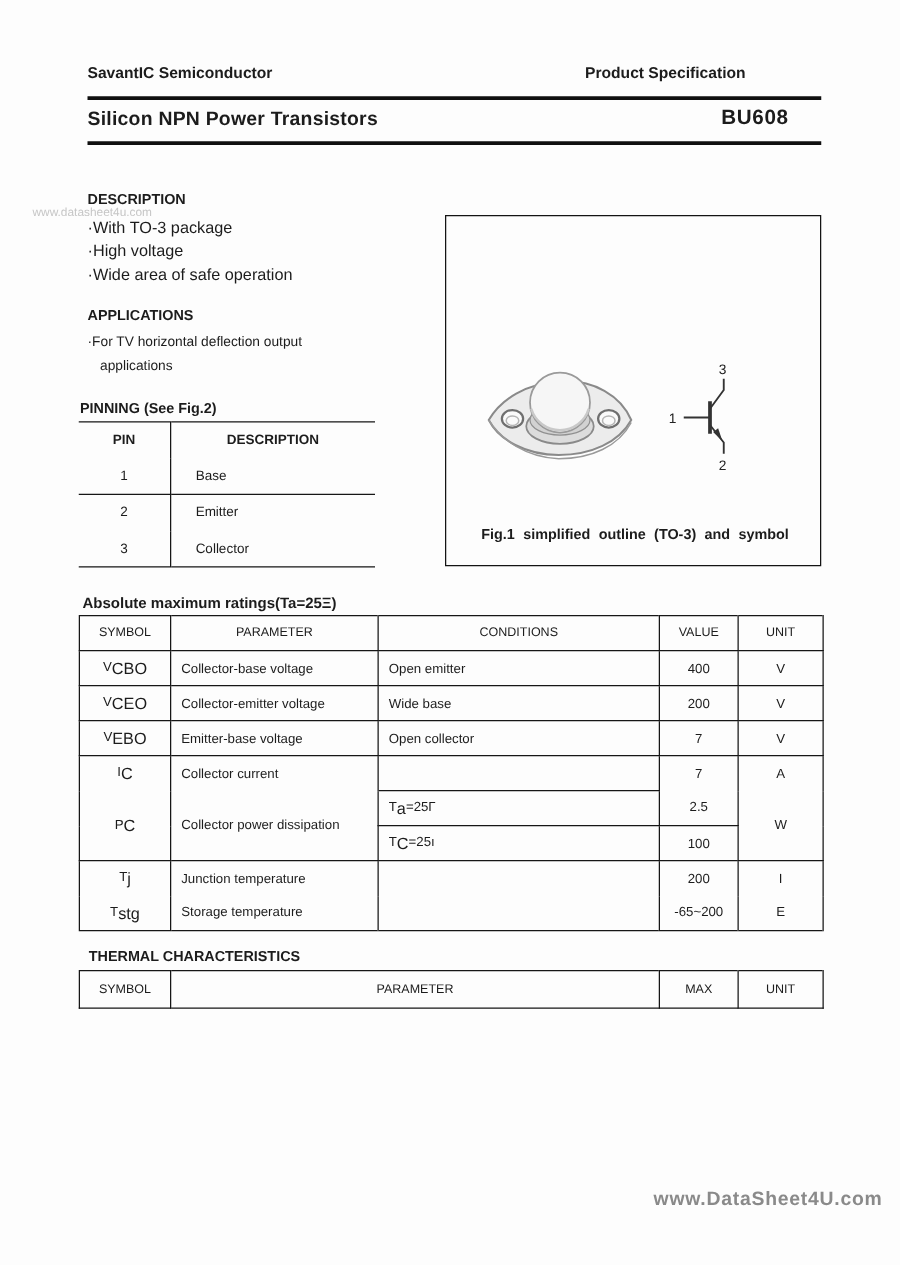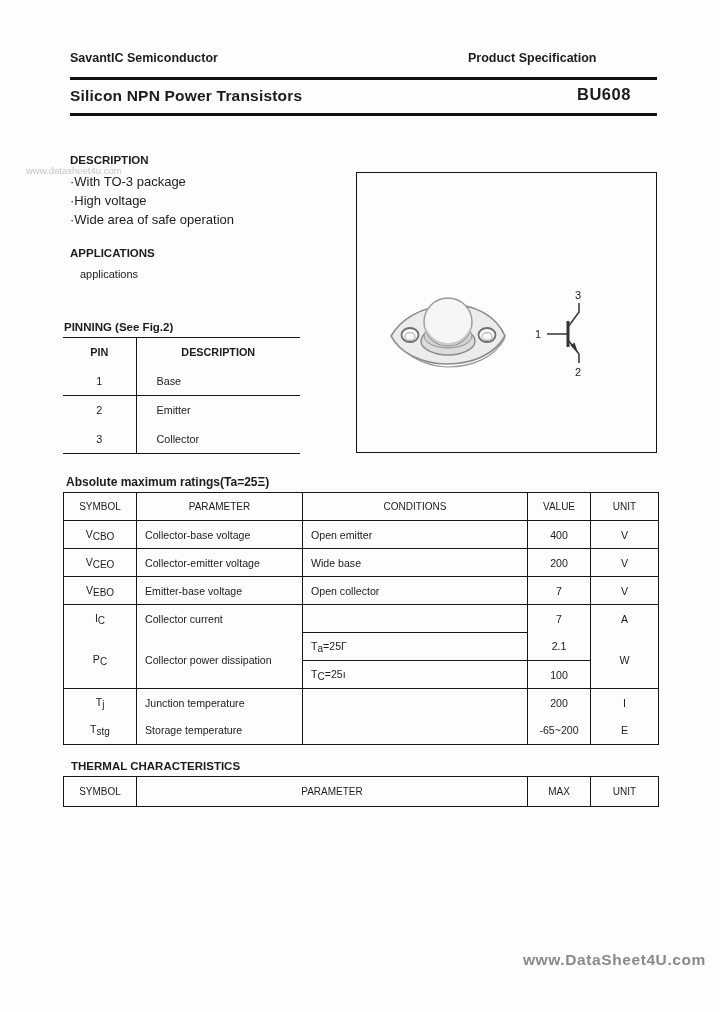--- a/index.html
+++ b/index.html
@@ -49,21 +49,21 @@
   .sym-svg { position:absolute; left:170px; top:108px; }
   .sym-svg text { font-size:11px; fill:#222; font-family:"Liberation Sans",sans-serif; }
 
   
   .t { border-collapse:collapse; table-layout:fixed; border:1.5px solid #161616; }
   .t td { border-left:1.5px solid #161616; border-right:1.5px solid #161616;
           font-size:10.6px; vertical-align:middle; text-align:center; }
   .t .th { font-weight:normal; border-bottom:1.5px solid #161616; font-size:10px; }
   .t .bb { border-bottom:1.5px solid #161616; }
   .t .left { text-align:left; padding-left:8px; }
-  .sub { font-size:10px; vertical-align:-2px; letter-spacing:0;text-align:right; }
+  .sub { font-size:13px; vertical-align:-2px; letter-spacing:0;text-align:right; }
 
   .amax-head { left:66px; top:475px; font-size:12px; }
   .amax { left:63px; top:492px; width:595px; }
   .amax tr { height:28px; }
 
   .th-head { left:71px; top:760px; }
   .thermal { left:63px; top:776px; width:595px; }
   .thermal tr.hrow { height:30px; }
   .thermal tr.drow { height:31px; }
 
@@ -83,20 +83,21 @@
 
 <div class="abs sec-head desc-head">DESCRIPTION</div>
 <div class="abs desc-list">
   <div>·With TO-3 package</div>
   <div>·High voltage</div>
   <div>·Wide area of safe operation</div>
 </div>
 
 <div class="abs sec-head app-head">APPLICATIONS</div>
 <div class="abs app-list">
+  <div>·For TV horizontal deflection output</div>
   <div class="app-line2">applications</div>
 </div>
 
 <div class="abs sec-head pin-head">PINNING (See Fig.2)</div>
 <table class="abs pin-table">
   <colgroup>
       <col style="width:73px">
       <col style="width:164px">
     </colgroup>
   <tbody>
@@ -135,20 +136,21 @@
   <svg class="sym-svg" width="70" height="100" viewBox="0 0 70 100">
     <line x1="41" y1="40" x2="41" y2="66" stroke="#333" stroke-width="3"></line>
     <line x1="20" y1="53" x2="41" y2="53" stroke="#333" stroke-width="1.5"></line>
     <path d="M 41 46 L 52 31 L 52 22" fill="none" stroke="#333" stroke-width="1.5"></path>
     <path d="M 41 59 L 52 73 L 52 82" fill="none" stroke="#333" stroke-width="1.5"></path>
     <polygon points="51,72 43.5,64.5 47.5,61.5" fill="#333"></polygon>
     <text x="48" y="18">3</text>
     <text x="8" y="57">1</text>
     <text x="48" y="95">2</text>
   </svg>
+  <div class="fig-caption">Fig.1 simplified outline (TO-3) and symbol</div>
 </div>
 
 <div class="abs sec-head amax-head">Absolute maximum ratings(Ta=25Ξ)</div>
 <table class="abs t amax">
   <colgroup>
       <col style="width:73px">
       <col style="width:166px">
       <col style="width:225px">
       <col style="width:63px">
       <col style="width:68px">
@@ -186,21 +188,21 @@
     <td><span>I</span><span class="sub">C</span></td>
     <td class="left">Collector current</td>
     <td class="bb"></td>
     <td>7</td>
     <td>A</td>
   </tr>
   <tr>
     <td class="bb" rowspan="2"><span>P</span><span class="sub">C</span></td>
     <td class="bb left" rowspan="2">Collector power dissipation</td>
     <td class="bb left"><span>T</span><span class="sub">a</span><span>=25Γ</span></td>
-    <td class="bb">2.1</td>
+    <td class="bb">2.5</td>
     <td class="bb" rowspan="2">W</td>
   </tr>
   <tr>
     <td class="bb left"><span>T</span><span class="sub">C</span><span>=25ı</span></td>
     <td class="bb">100</td>
   </tr>
   <tr>
     <td><span>T</span><span class="sub">j</span></td>
     <td class="left">Junction temperature</td>
     <td rowspan="2"></td>

